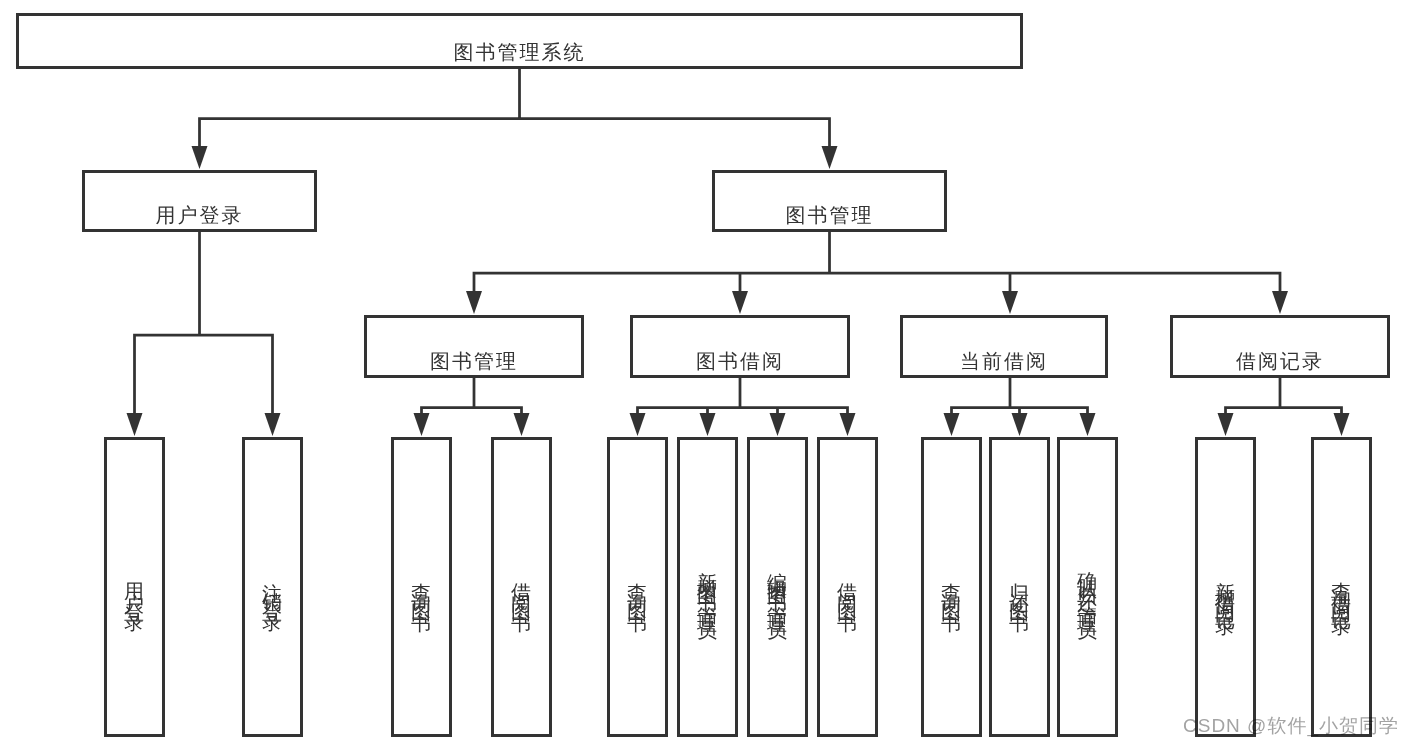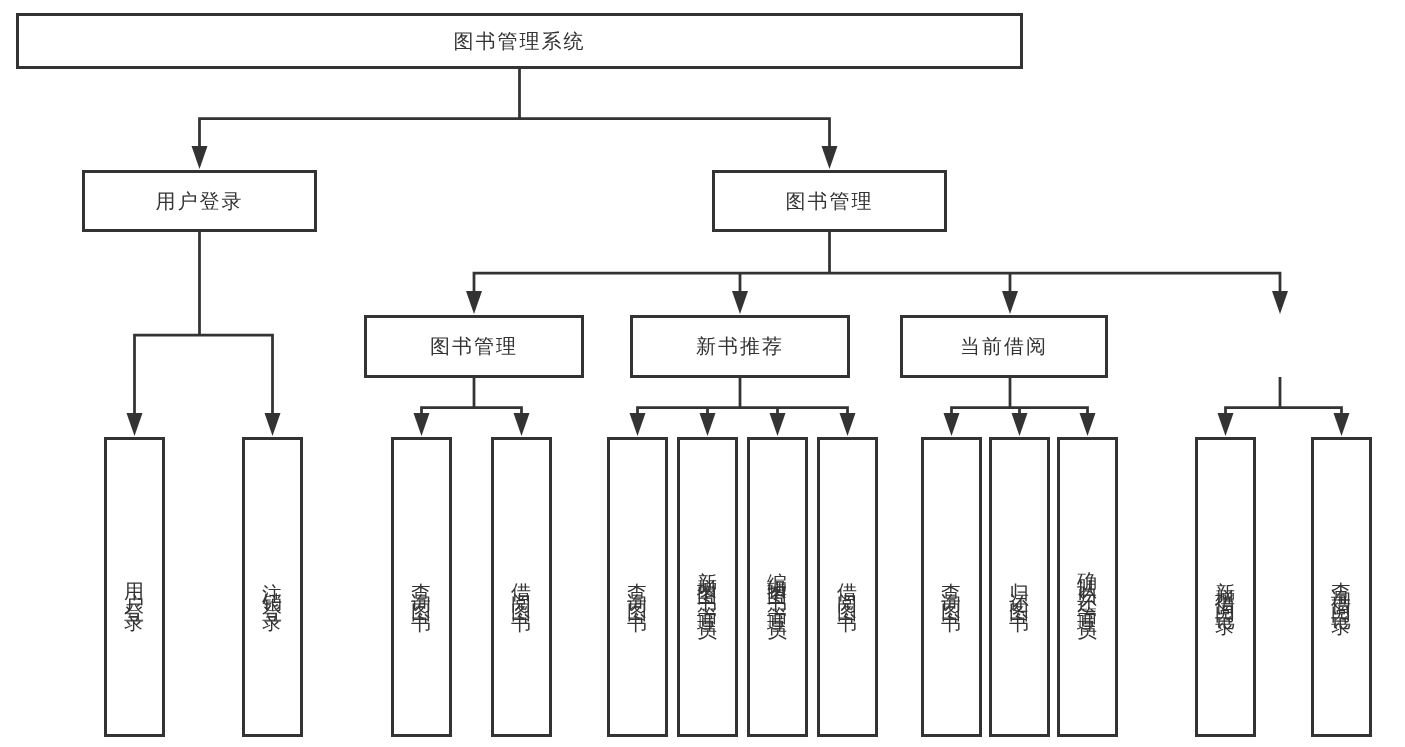--- a/index.html
+++ b/index.html
@@ -25,20 +25,21 @@
     color: #333333;
     display: flex;
     align-items: center;
     justify-content: center;
     z-index: 2;
   }
   .hbox {
     font-size: 20px;
     letter-spacing: 2px;
     white-space: nowrap;
+    align-items: flex-end;
   }
   .vbox {
     writing-mode: vertical-rl;
     font-size: 20px;
     letter-spacing: 10px;
     line-height: 1;
     white-space: nowrap;
   }
   .vbox.tight { letter-spacing: 7px; }
 
@@ -125,24 +126,27 @@
     <span>用户登录</span>
   </div>
   <div class="box hbox n-mgmt">
     <span>图书管理</span>
   </div>
 
   <div class="box hbox n-nb">
     <span>图书管理</span>
   </div>
   <div class="box hbox n-bb">
-    <span>新书推荐</span>
+    <span>图书借阅</span>
   </div>
   <div class="box hbox n-cb">
     <span>当前借阅</span>
+  </div>
+  <div class="box hbox n-br">
+    <span>借阅记录</span>
   </div>
 
   <div class="box vbox leaf l-1a">
     <span>用户登录</span>
   </div>
   <div class="box vbox leaf l-1b">
     <span>注销登录</span>
   </div>
 
   <div class="box vbox leaf l-2a">
@@ -175,14 +179,15 @@
     <span>确认归还（管理员）</span>
   </div>
 
   <div class="box vbox tight leaf l-5a">
     <span>新增借阅记录</span>
   </div>
   <div class="box vbox tight leaf l-5b">
     <span>查询借阅记录</span>
   </div>
 
+  <div class="watermark">CSDN @软件_小贺同学</div>
 
 </div>
 
 </body></html>

